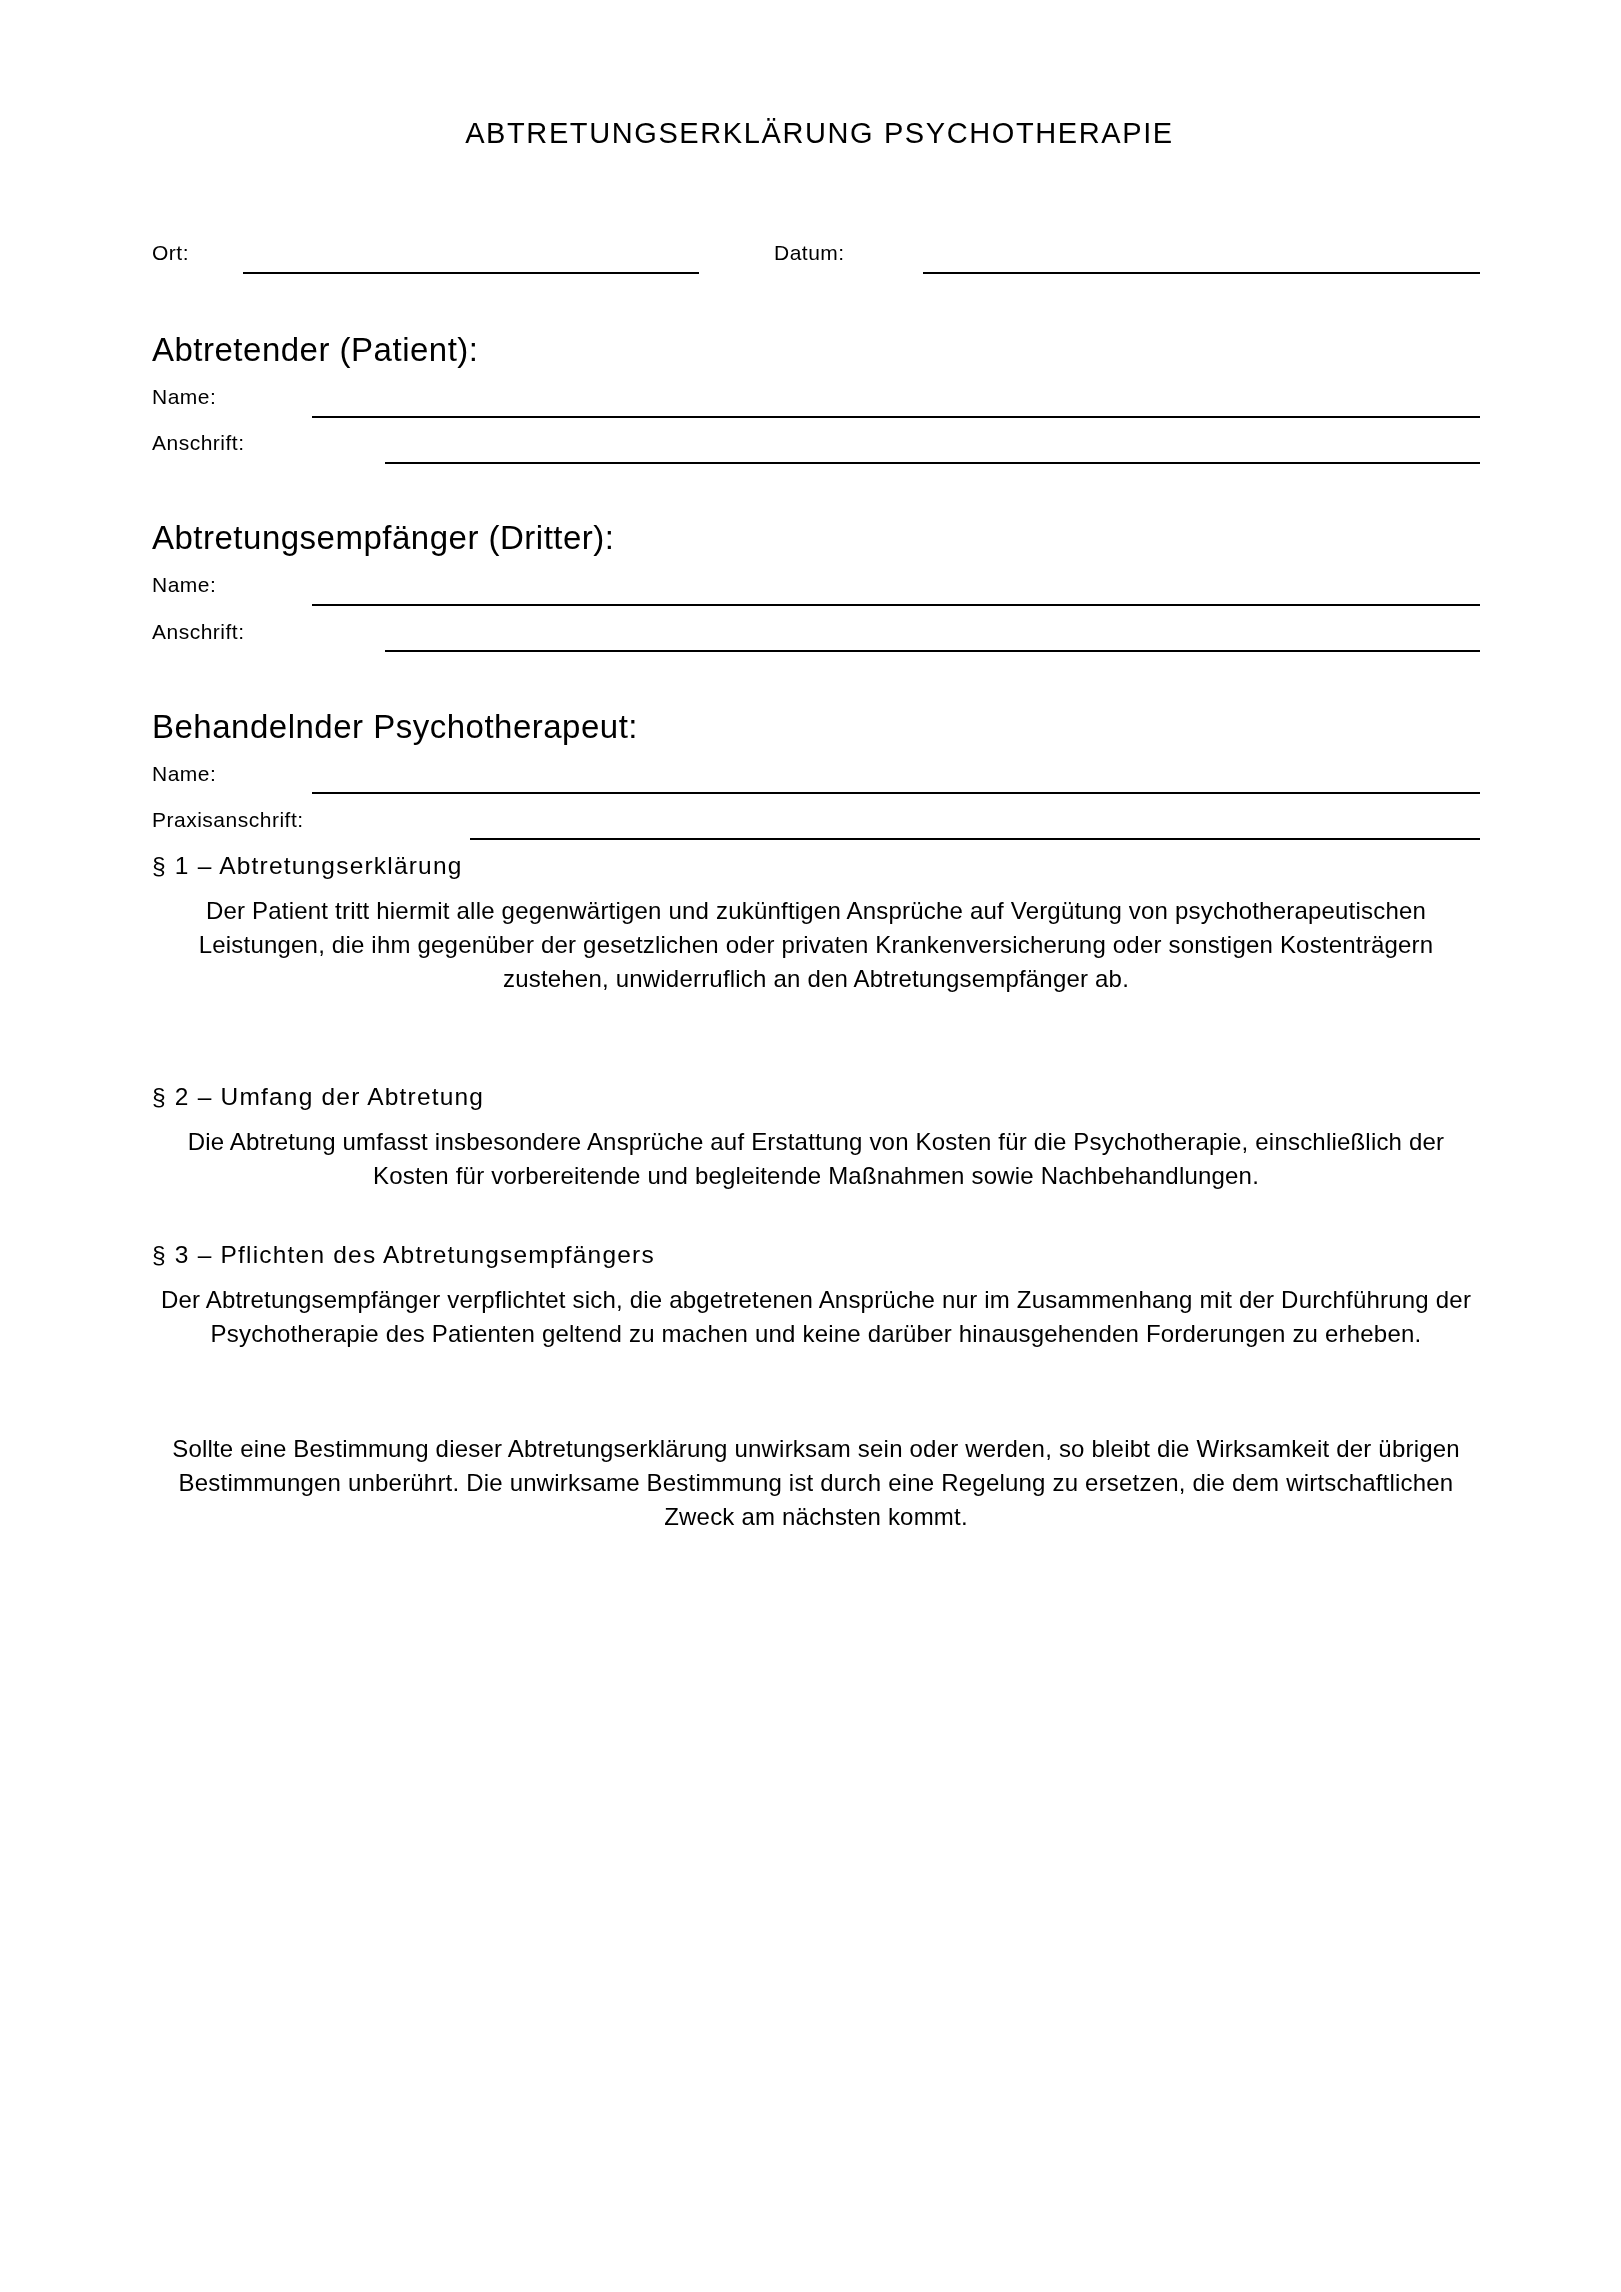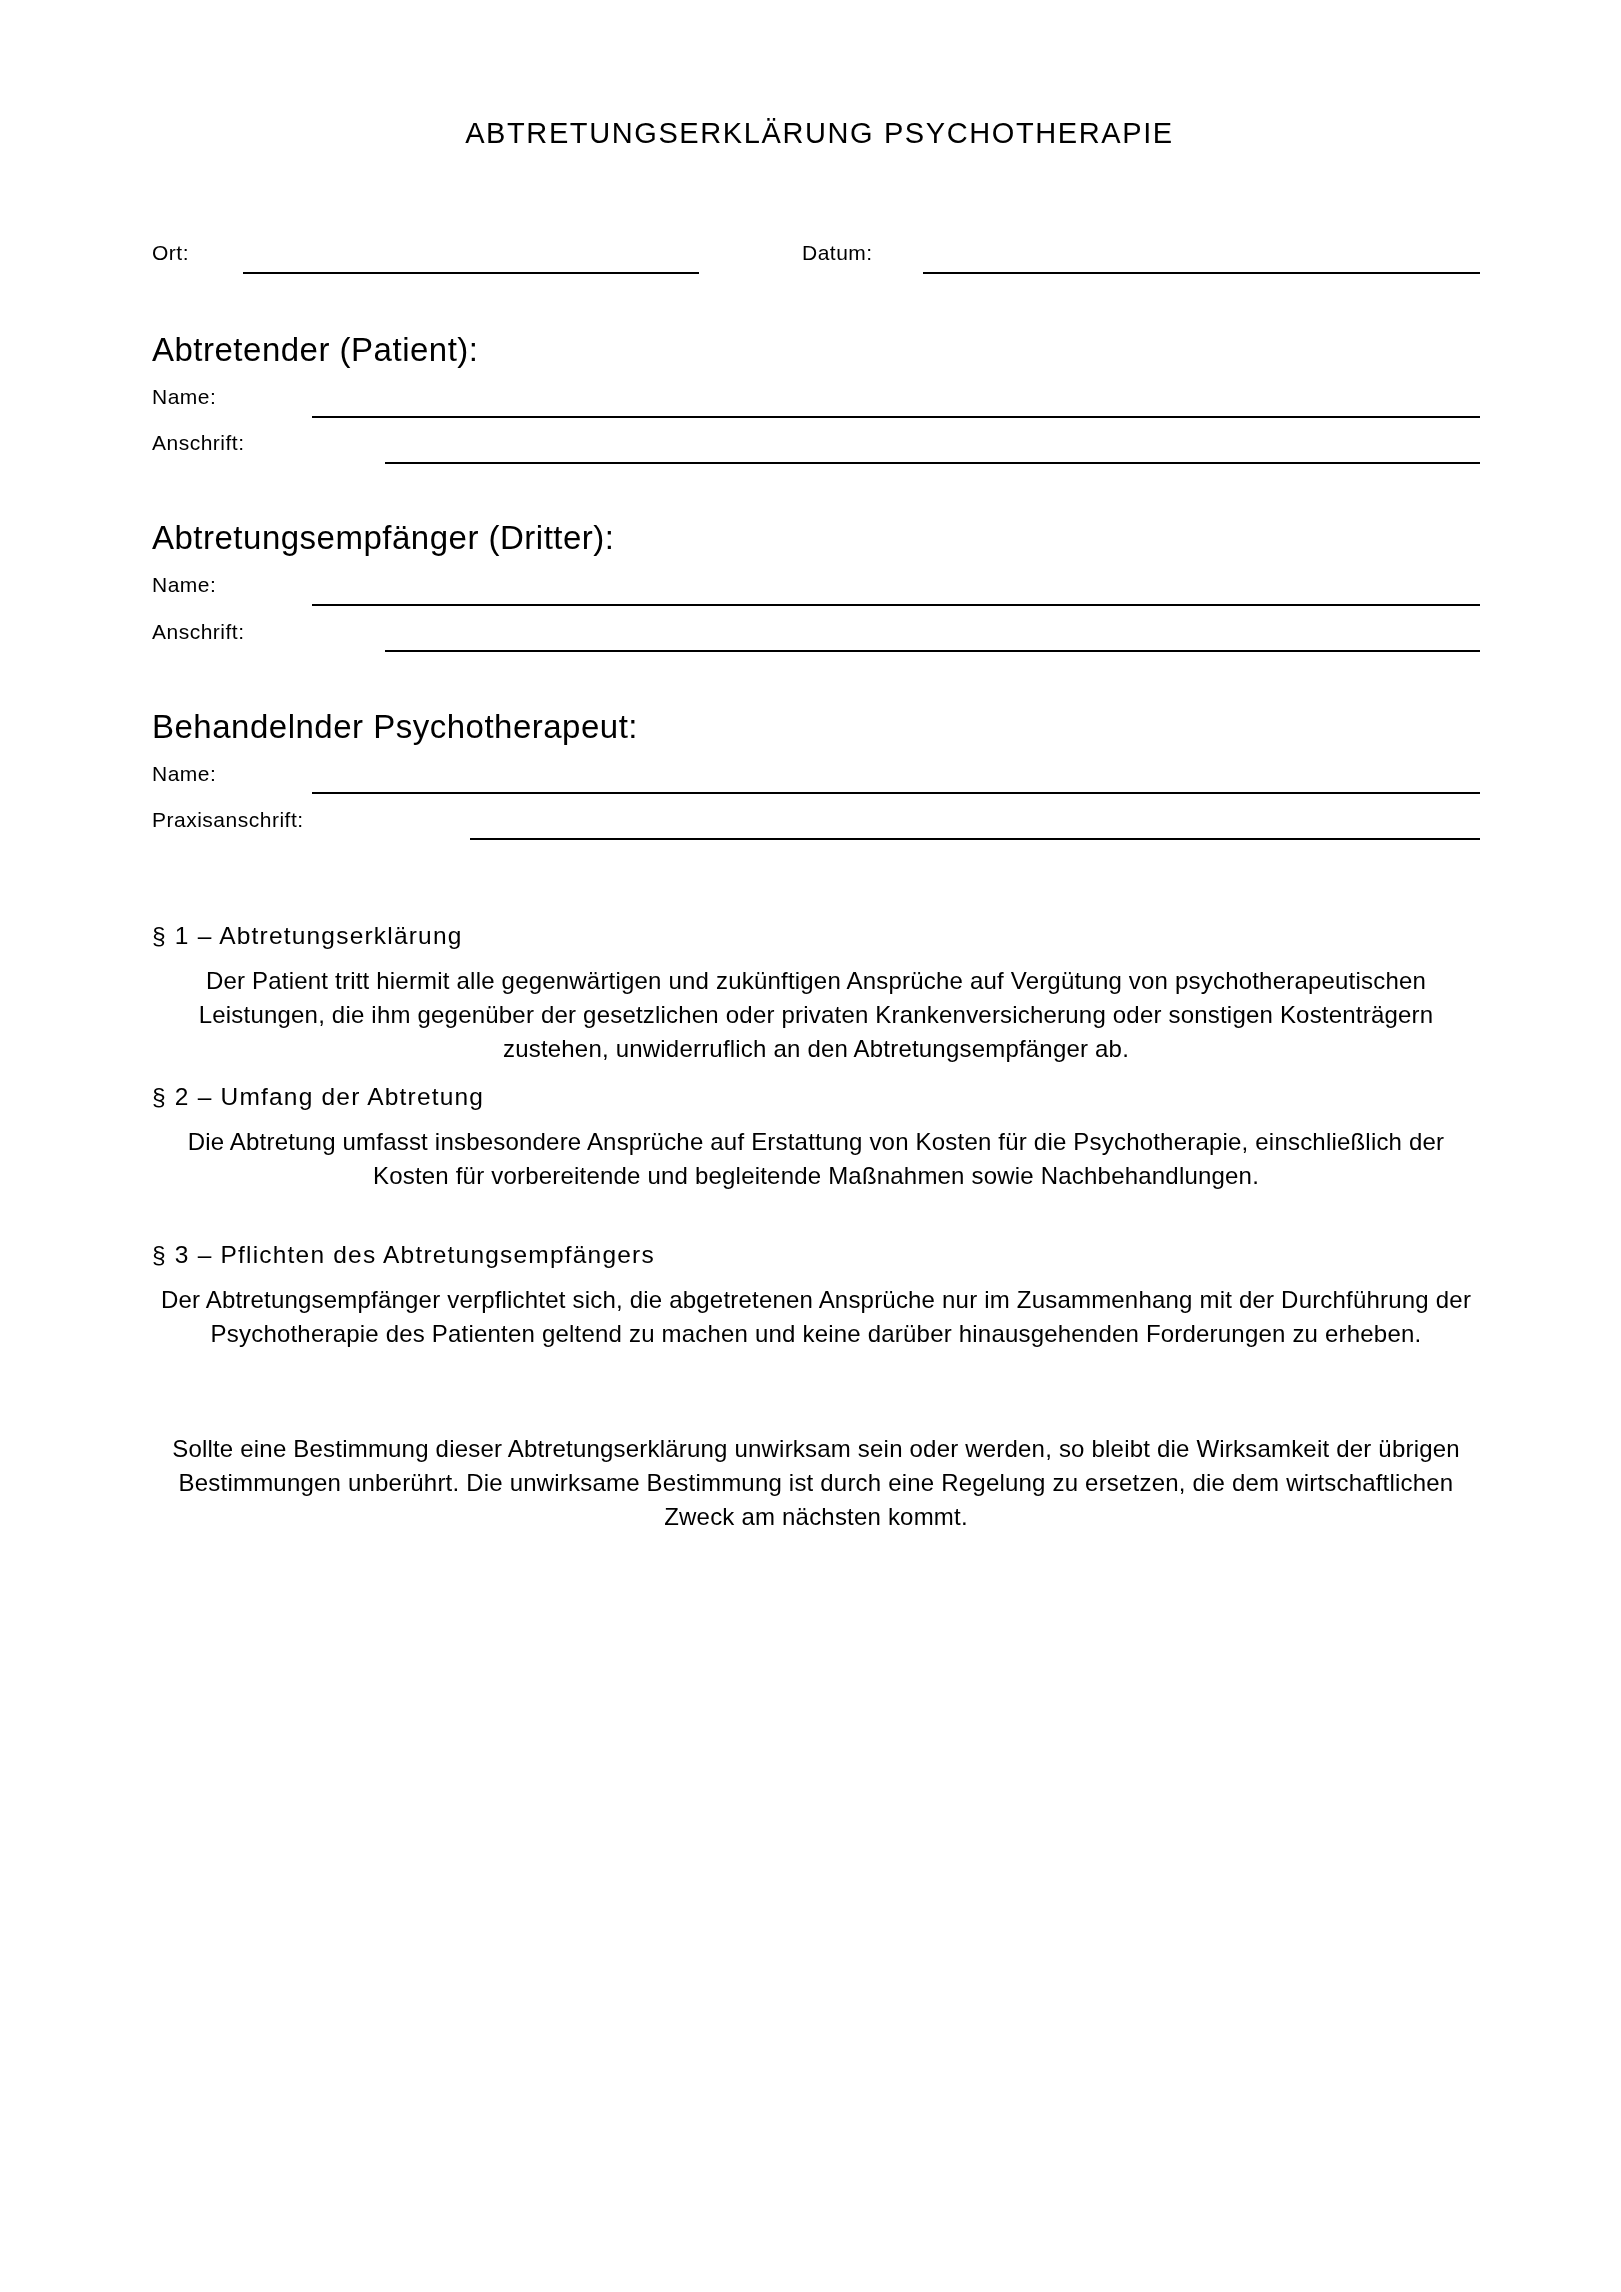--- a/index.html
+++ b/index.html
@@ -46,21 +46,21 @@
   }
   .rule {
     position: absolute;
     height: 0;
     border-top: 2.9px solid #000000;
   }
 
   
   .ort-label   { position: absolute; top: 238px; left: 152px; }
   .rule-ort    { top: 272px; left: 243px; width: 456px; }
-  .datum-label { position: absolute; top: 238px; left: 774px; margin-left: 28px; }
+  .datum-label { position: absolute; top: 238px; left: 774px; }
   .rule-datum  { top: 272px; left: 923px; width: 557px; }
 
   
   .block-heading {
     position: absolute;
     font-size: 33px;
     line-height: 29px;
     letter-spacing: 0.5px;
     white-space: nowrap;
   }
@@ -98,21 +98,21 @@
     white-space: nowrap;
   }
   .section-body {
     font-size: 24px;
     line-height: 34px;
     letter-spacing: 0.2px;
     margin: 0;
     text-align: center;
   }
 
-  .sec-1 { top: 921px; }
+  .sec-1 { top: 851px; }
   .sec-2 { top: 1082px; }
   .sec-3 { top: 1240px; }
   .sec-4 { top: 1432px; }
   .sec-5 { top: 1625px; }
 </style>
 </head>
 <body>
 
 <div class="page">
 

